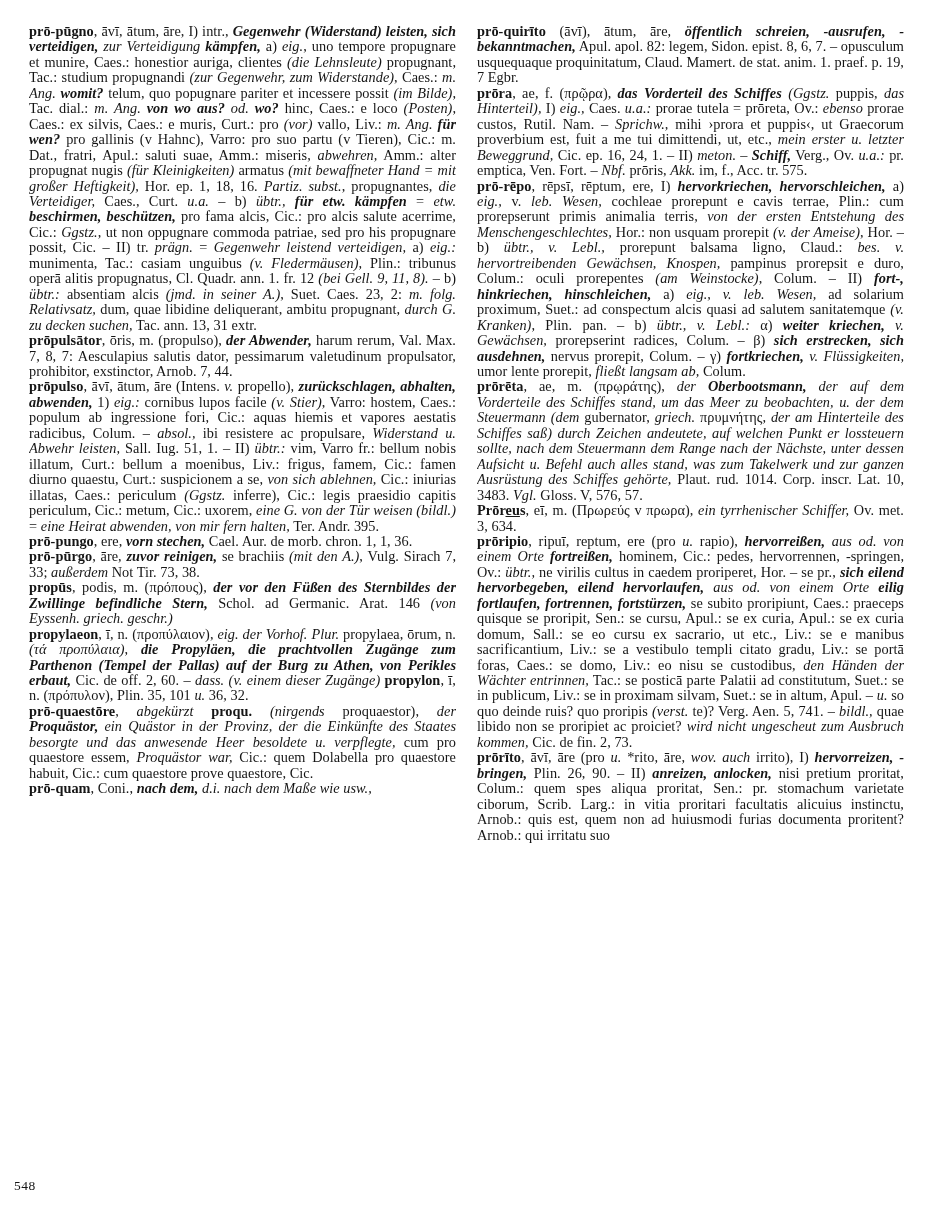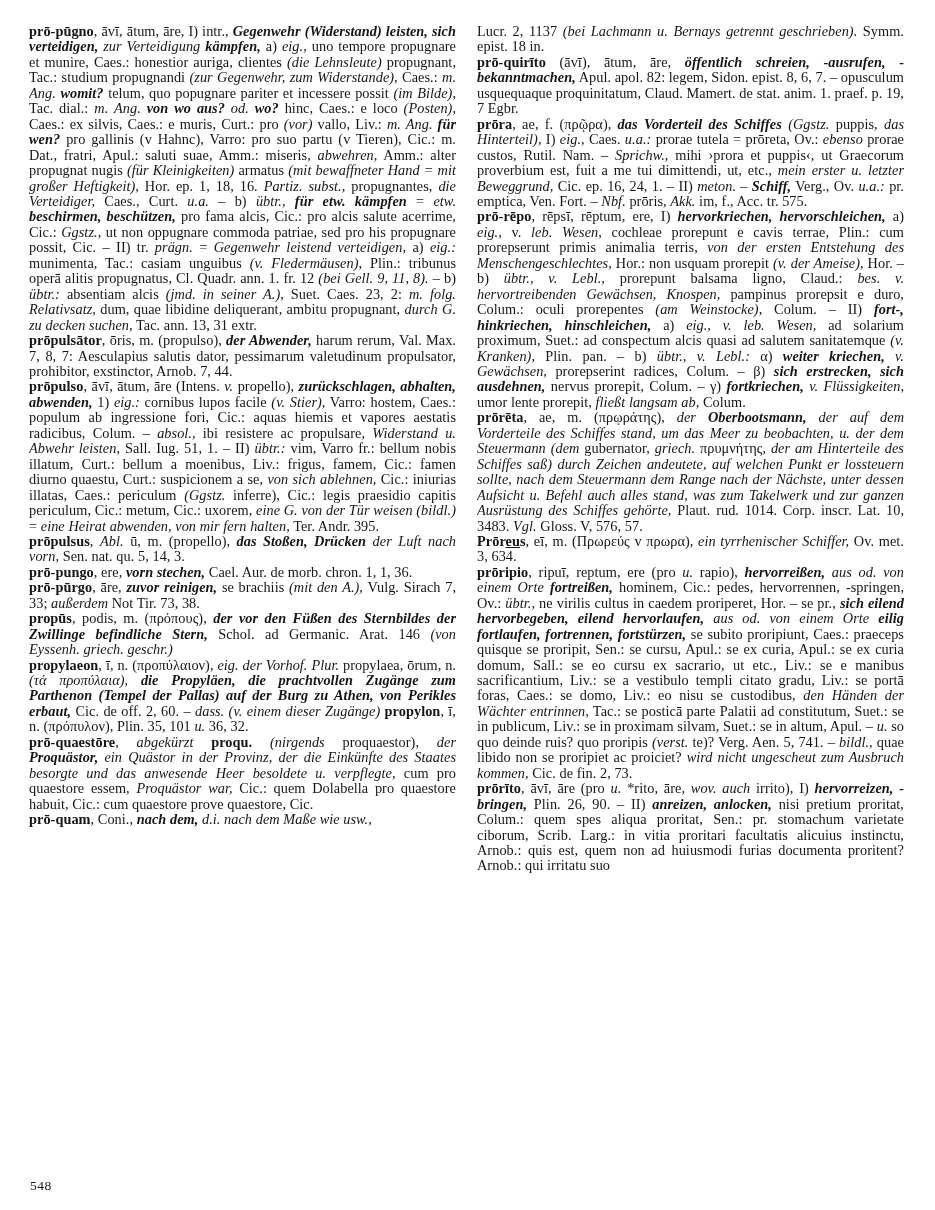--- a/index.html
+++ b/index.html
@@ -37,45 +37,43 @@
     line-height: 15.45px;
     text-align: justify;
     text-justify: inter-word;
     letter-spacing: 0.05px;
   }
   .entry b { font-weight: bold; }
   .entry i { font-style: italic; }
   .entry u { text-underline-offset: 1px; }
   .pageno {
     position: absolute;
-    left: 30px;
+    left: 14px;
     bottom: 16px;
     font-size: 13.5px;
     letter-spacing: 0.5px;
   }
 </style>
 </head>
 <body>
 
 <div class="page">
   <div class="columns">
     <div class="col">
         <p class="entry"><b>prō-pūgno</b>, āvī, ātum, āre, I) intr., <b><i>Gegenwehr (Widerstand) leisten, sich verteidigen,</i></b> <i>zur Verteidigung</i> <b><i>kämpfen,</i></b> a) <i>eig.</i>, uno tempore propugnare et munire, Caes.: honestior auriga, clientes <i>(die Lehnsleute)</i> propugnant, Tac.: studium propugnandi <i>(zur Gegenwehr, zum Widerstande)</i>, Caes.: <i>m. Ang.</i> <b><i>womit?</i></b> telum, quo popugnare pariter et incessere possit <i>(im Bilde)</i>, Tac. dial.: <i>m. Ang.</i> <b><i>von wo aus?</i></b> <i>od.</i> <b><i>wo?</i></b> hinc, Caes.: e loco <i>(Posten)</i>, Caes.: ex silvis, Caes.: e muris, Curt.: pro <i>(vor)</i> vallo, Liv.: <i>m. Ang.</i> <b><i>für wen?</i></b> pro gallinis (v Hahnc), Varro: pro suo partu (v Tieren), Cic.: m. Dat., fratri, Apul.: saluti suae, Amm.: miseris, <i>abwehren,</i> Amm.: alter propugnat nugis <i>(für Kleinigkeiten)</i> armatus <i>(mit bewaffneter Hand = mit großer Heftigkeit),</i> Hor. ep. 1, 18, 16. <i>Partiz. subst.</i>, propugnantes, <i>die Verteidiger,</i> Caes., Curt. <i>u.a.</i> – b) <i>übtr.,</i> <b><i>für etw. kämpfen</i></b> = <i>etw.</i> <b><i>beschirmen, beschützen,</i></b> pro fama alcis, Cic.: pro alcis salute acerrime, Cic.: <i>Ggstz.</i>, ut non oppugnare commoda patriae, sed pro his propugnare possit, Cic. – II) tr. <i>prägn.</i> = <i>Gegenwehr leistend verteidigen,</i> a) <i>eig.:</i> munimenta, Tac.: casiam unguibus <i>(v. Fledermäusen)</i>, Plin.: tribunus operā alitis propugnatus, Cl. Quadr. ann. 1. fr. 12 <i>(bei Gell. 9, 11, 8).</i> – b) <i>übtr.:</i> absentiam alcis <i>(jmd. in seiner A.)</i>, Suet. Caes. 23, 2: <i>m. folg. Relativsatz,</i> dum, quae libidine deliquerant, ambitu propugnant, <i>durch G. zu decken suchen,</i> Tac. ann. 13, 31 extr.</p>
         <p class="entry"><b>prōpulsātor</b>, ōris, m. (propulso), <b><i>der Abwender,</i></b> harum rerum, Val. Max. 7, 8, 7: Aesculapius salutis dator, pessimarum valetudinum propulsator, prohibitor, exstinctor, Arnob. 7, 44.</p>
         <p class="entry"><b>prōpulso</b>, āvī, ātum, āre (Intens. <i>v.</i> propello), <b><i>zurückschlagen, abhalten, abwenden,</i></b> 1) <i>eig.:</i> cornibus lupos facile <i>(v. Stier)</i>, Varro: hostem, Caes.: populum ab ingressione fori, Cic.: aquas hiemis et vapores aestatis radicibus, Colum. – <i>absol.,</i> ibi resistere ac propulsare, <i>Widerstand u. Abwehr leisten,</i> Sall. Iug. 51, 1. – II) <i>übtr.:</i> vim, Varro fr.: bellum nobis illatum, Curt.: bellum a moenibus, Liv.: frigus, famem, Cic.: famen diurno quaestu, Curt.: suspicionem a se, <i>von sich ablehnen,</i> Cic.: iniurias illatas, Caes.: periculum <i>(Ggstz.</i> inferre), Cic.: legis praesidio capitis periculum, Cic.: metum, Cic.: uxorem, <i>eine G. von der Tür weisen (bildl.)</i> = <i>eine Heirat abwenden, von mir fern halten,</i> Ter. Andr. 395.</p>
-        <p class="entry"><b>prōpulsus</b>, <i>Abl.</i> ū, m. (propello), <b><i>das Stoßen, Drücken</i></b> <i>der Luft nach vorn,</i> Sen. nat. qu. 5, 14, 3.</p>
         <p class="entry"><b>prō-pungo</b>, ere, <b><i>vorn stechen,</i></b> Cael. Aur. de morb. chron. 1, 1, 36.</p>
         <p class="entry"><b>prō-pūrgo</b>, āre, <b><i>zuvor reinigen,</i></b> se brachiis <i>(mit den A.)</i>, Vulg. Sirach 7, 33; <i>außerdem</i> Not Tir. 73, 38.</p>
         <p class="entry"><b>propūs</b>, podis, m. (πρόπους), <b><i>der vor den Füßen des Sternbildes der Zwillinge befindliche Stern,</i></b> Schol. ad Germanic. Arat. 146 <i>(von Eyssenh. griech. geschr.)</i></p>
         <p class="entry"><b>propylaeon</b>, ī, n. (προπύλαιον), <i>eig. der Vorhof. Plur.</i> propylaea, ōrum, n. <i>(τά προπύλαια)</i>, <b><i>die Propyläen, die prachtvollen Zugänge zum Parthenon (Tempel der Pallas) auf der Burg zu Athen, von Perikles erbaut,</i></b> Cic. de off. 2, 60. – <i>dass. (v. einem dieser Zugänge)</i> <b>propylon</b>, ī, n. (πρόπυλον), Plin. 35, 101 <i>u.</i> 36, 32.</p>
         <p class="entry"><b>prō-quaestōre</b>, <i>abgekürzt</i> <b>proqu.</b> <i>(nirgends</i> proquaestor), <i>der</i> <b><i>Proquästor,</i></b> <i>ein Quästor in der Provinz, der die Einkünfte des Staates besorgte und das anwesende Heer besoldete u. verpflegte,</i> cum pro quaestore essem, <i>Proquästor war,</i> Cic.: quem Dolabella pro quaestore habuit, Cic.: cum quaestore prove quaestore, Cic.</p>
         <p class="entry"><b>prō-quam</b>, Coni., <b><i>nach dem,</i></b> <i>d.i. nach dem Maße wie usw.,</i></p>
       </div>
     <div class="col">
-        <p class="entry">Lucr. 2, 1137 <i>(bei Lachmann u. Bernays getrennt geschrieben).</i> Symm. epist. 18 in.</p>
         <p class="entry"><b>prō-quirīto</b> (āvī), ātum, āre, <b><i>öffentlich schreien, -ausrufen, -bekanntmachen,</i></b> Apul. apol. 82: legem, Sidon. epist. 8, 6, 7. – opusculum usquequaque proquinitatum, Claud. Mamert. de stat. anim. 1. praef. p. 19, 7 Egbr.</p>
         <p class="entry"><b>prōra</b>, ae, f. (πρῷρα), <b><i>das Vorderteil des Schiffes</i></b> <i>(Ggstz.</i> puppis, <i>das Hinterteil),</i> I) <i>eig.,</i> Caes. <i>u.a.:</i> prorae tutela = prōreta, Ov.: <i>ebenso</i> prorae custos, Rutil. Nam. – <i>Sprichw.,</i> mihi ›prora et puppis‹, ut Graecorum proverbium est, fuit a me tui dimittendi, ut, etc., <i>mein erster u. letzter Beweggrund,</i> Cic. ep. 16, 24, 1. – II) <i>meton.</i> – <b><i>Schiff,</i></b> Verg., Ov. <i>u.a.:</i> pr. emptica, Ven. Fort. – <i>Nbf.</i> prōris, <i>Akk.</i> im, f., Acc. tr. 575.</p>
         <p class="entry"><b>prō-rēpo</b>, rēpsī, rēptum, ere, I) <b><i>hervorkriechen, hervorschleichen,</i></b> a) <i>eig.,</i> v. <i>leb. Wesen,</i> cochleae prorepunt e cavis terrae, Plin.: cum prorepserunt primis animalia terris, <i>von der ersten Entstehung des Menschengeschlechtes,</i> Hor.: non usquam prorepit <i>(v. der Ameise)</i>, Hor. – b) <i>übtr., v. Lebl.,</i> prorepunt balsama ligno, Claud.: <i>bes. v. hervortreibenden Gewächsen, Knospen,</i> pampinus prorepsit e duro, Colum.: oculi prorepentes <i>(am Weinstocke)</i>, Colum. – II) <b><i>fort-, hinkriechen, hinschleichen,</i></b> a) <i>eig., v. leb. Wesen,</i> ad solarium proximum, Suet.: ad conspectum alcis quasi ad salutem sanitatemque <i>(v. Kranken)</i>, Plin. pan. – b) <i>übtr., v. Lebl.:</i> α) <b><i>weiter kriechen,</i></b> <i>v. Gewächsen,</i> prorepserint radices, Colum. – β) <b><i>sich erstrecken, sich ausdehnen,</i></b> nervus prorepit, Colum. – γ) <b><i>fortkriechen,</i></b> <i>v. Flüssigkeiten,</i> umor lente prorepit, <i>fließt langsam ab,</i> Colum.</p>
         <p class="entry"><b>prōrēta</b>, ae, m. (πρῳράτης), <i>der</i> <b><i>Oberbootsmann,</i></b> <i>der auf dem Vorderteile des Schiffes stand, um das Meer zu beobachten, u. der dem Steuermann (dem</i> gubernator, <i>griech.</i> πρυμνήτης, <i>der am Hinterteile des Schiffes saß) durch Zeichen andeutete, auf welchen Punkt er lossteuern sollte, nach dem Steuermann dem Range nach der Nächste, unter dessen Aufsicht u. Befehl auch alles stand, was zum Takelwerk und zur ganzen Ausrüstung des Schiffes gehörte,</i> Plaut. rud. 1014. Corp. inscr. Lat. 10, 3483. <i>Vgl.</i> Gloss. V, 576, 57.</p>
         <p class="entry"><b>Prōr<u>eu</u>s</b>, eī, m. (Πρωρεύς v πρωρα), <i>ein tyrrhenischer Schiffer,</i> Ov. met. 3, 634.</p>
         <p class="entry"><b>prōripio</b>, ripuī, reptum, ere (pro <i>u.</i> rapio), <b><i>hervorreißen,</i></b> <i>aus od. von einem Orte</i> <b><i>fortreißen,</i></b> hominem, Cic.: pedes, hervorrennen, -springen, Ov.: <i>übtr.,</i> ne virilis cultus in caedem proriperet, Hor. – se pr., <b><i>sich eilend hervorbegeben, eilend hervorlaufen,</i></b> <i>aus od. von einem Orte</i> <b><i>eilig fortlaufen, fortrennen, fortstürzen,</i></b> se subito proripiunt, Caes.: praeceps quisque se proripit, Sen.: se cursu, Apul.: se ex curia, Apul.: se ex curia domum, Sall.: se eo cursu ex sacrario, ut etc., Liv.: se e manibus sacrificantium, Liv.: se a vestibulo templi citato gradu, Liv.: se portā foras, Caes.: se domo, Liv.: eo nisu se custodibus, <i>den Händen der Wächter entrinnen,</i> Tac.: se posticā parte Palatii ad constitutum, Suet.: se in publicum, Liv.: se in proximam silvam, Suet.: se in altum, Apul. – <i>u.</i> so quo deinde ruis? quo proripis <i>(verst.</i> te)? Verg. Aen. 5, 741. – <i>bildl.,</i> quae libido non se proripiet ac proiciet? <i>wird nicht ungescheut zum Ausbruch kommen,</i> Cic. de fin. 2, 73.</p>
         <p class="entry"><b>prōrīto</b>, āvī, āre (pro <i>u.</i> *rito, āre, <i>wov. auch</i> irrito), I) <b><i>hervorreizen, -bringen,</i></b> Plin. 26, 90. – II) <b><i>anreizen, anlocken,</i></b> nisi pretium proritat, Colum.: quem spes aliqua proritat, Sen.: pr. stomachum varietate ciborum, Scrib. Larg.: in vitia proritari facultatis alicuius instinctu, Arnob.: quis est, quem non ad huiusmodi furias documenta proritent? Arnob.: qui irritatu suo</p>
       </div>
   </div>
   <div class="pageno">548</div>

